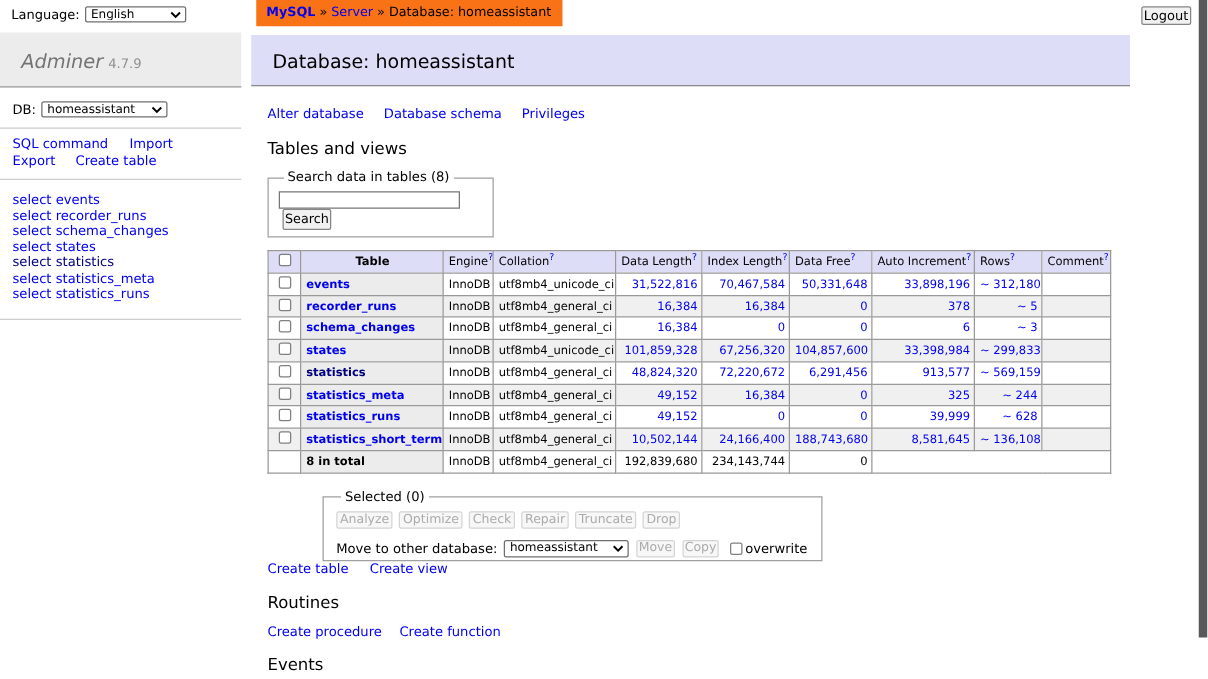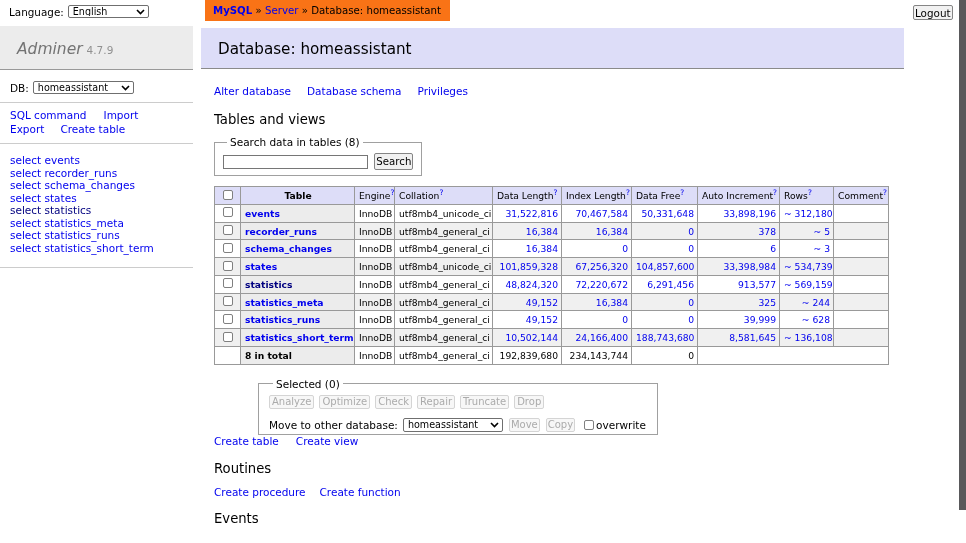--- a/index.html
+++ b/index.html
@@ -90,21 +90,21 @@
   .db-links { margin-top: 16px; }
   .db-links a { margin-right: 16px; }
   h3 { font-weight: normal; font-size: 13.2px; margin: 0; line-height: 1.15; }
   .h3-tables { margin-top: 15px; }
 
   
   fieldset {
     border: 1px solid #a0a0a0; margin: 0; padding: 0; border-radius: 0;
   }
   fieldset legend { padding: 0 3px; margin-left: 4px; font-size: 10.5px; }
-  .search-fieldset { margin-top: 9px; width: 208px; padding: 5px 4px 5px 8px; }
+  .search-fieldset { margin-top: 9px; width: 181px; padding: 5px 4px 5px 8px; }
   .search-fieldset input[type="text"] { width: 145px; vertical-align: middle; }
   .search-fieldset button { margin-left: 3px; vertical-align: middle; height: 17px; font-size: 10.2px; padding: 0 1px; }
 
   
   table.data {
     border-collapse: collapse; margin-top: 10px; font-size: 9.2px;
     border: 1px solid #999; table-layout: fixed; width: 674px;
   }
   table.data td, table.data th {
     border: 1px solid #999; padding: 0 3px 0 4px; height: 17.75px; vertical-align: middle;
@@ -194,21 +194,20 @@
   </div>
 
   <div class="menu-section tables-list" id="tables-list">
       <a href="#">select events</a>
       <a href="#">select recorder_runs</a>
       <a href="#">select schema_changes</a>
       <a href="#">select states</a>
       <a href="#" class="visited">select statistics</a>
       <a href="#">select statistics_meta</a>
       <a href="#">select statistics_runs</a>
-      <a href="#">select statistics_short_term</a>
     </div>
 </div>
 
 <div class="content">
   <h2>Database: homeassistant</h2>
   <div class="content-body">
     <div class="db-links">
       <a href="#">Alter database</a><a href="#">Database schema</a><a href="#">Privileges</a>
     </div>
 
@@ -286,21 +285,21 @@
           </tr>
           <tr class="alt">
             <td class="chk"><input type="checkbox" style=""></td>
             <th><a href="#">states</a></th>
             <td>InnoDB</td>
             <td>utf8mb4_unicode_ci</td>
             <td class="num"><a href="#">101,859,328</a></td>
             <td class="num"><a href="#">67,256,320</a></td>
             <td class="num"><a href="#">104,857,600</a></td>
             <td class="num"><a href="#">33,398,984</a></td>
-            <td class="num"><a href="#">~ 534,739</a></td>
+            <td class="num"><a href="#">~ 299,833</a></td>
             <td></td>
           </tr>
           <tr>
             <td class="chk"><input type="checkbox" style=""></td>
             <th><a href="#" class="visited">statistics</a></th>
             <td>InnoDB</td>
             <td>utf8mb4_general_ci</td>
             <td class="num"><a href="#">48,824,320</a></td>
             <td class="num"><a href="#">72,220,672</a></td>
             <td class="num"><a href="#">6,291,456</a></td>

